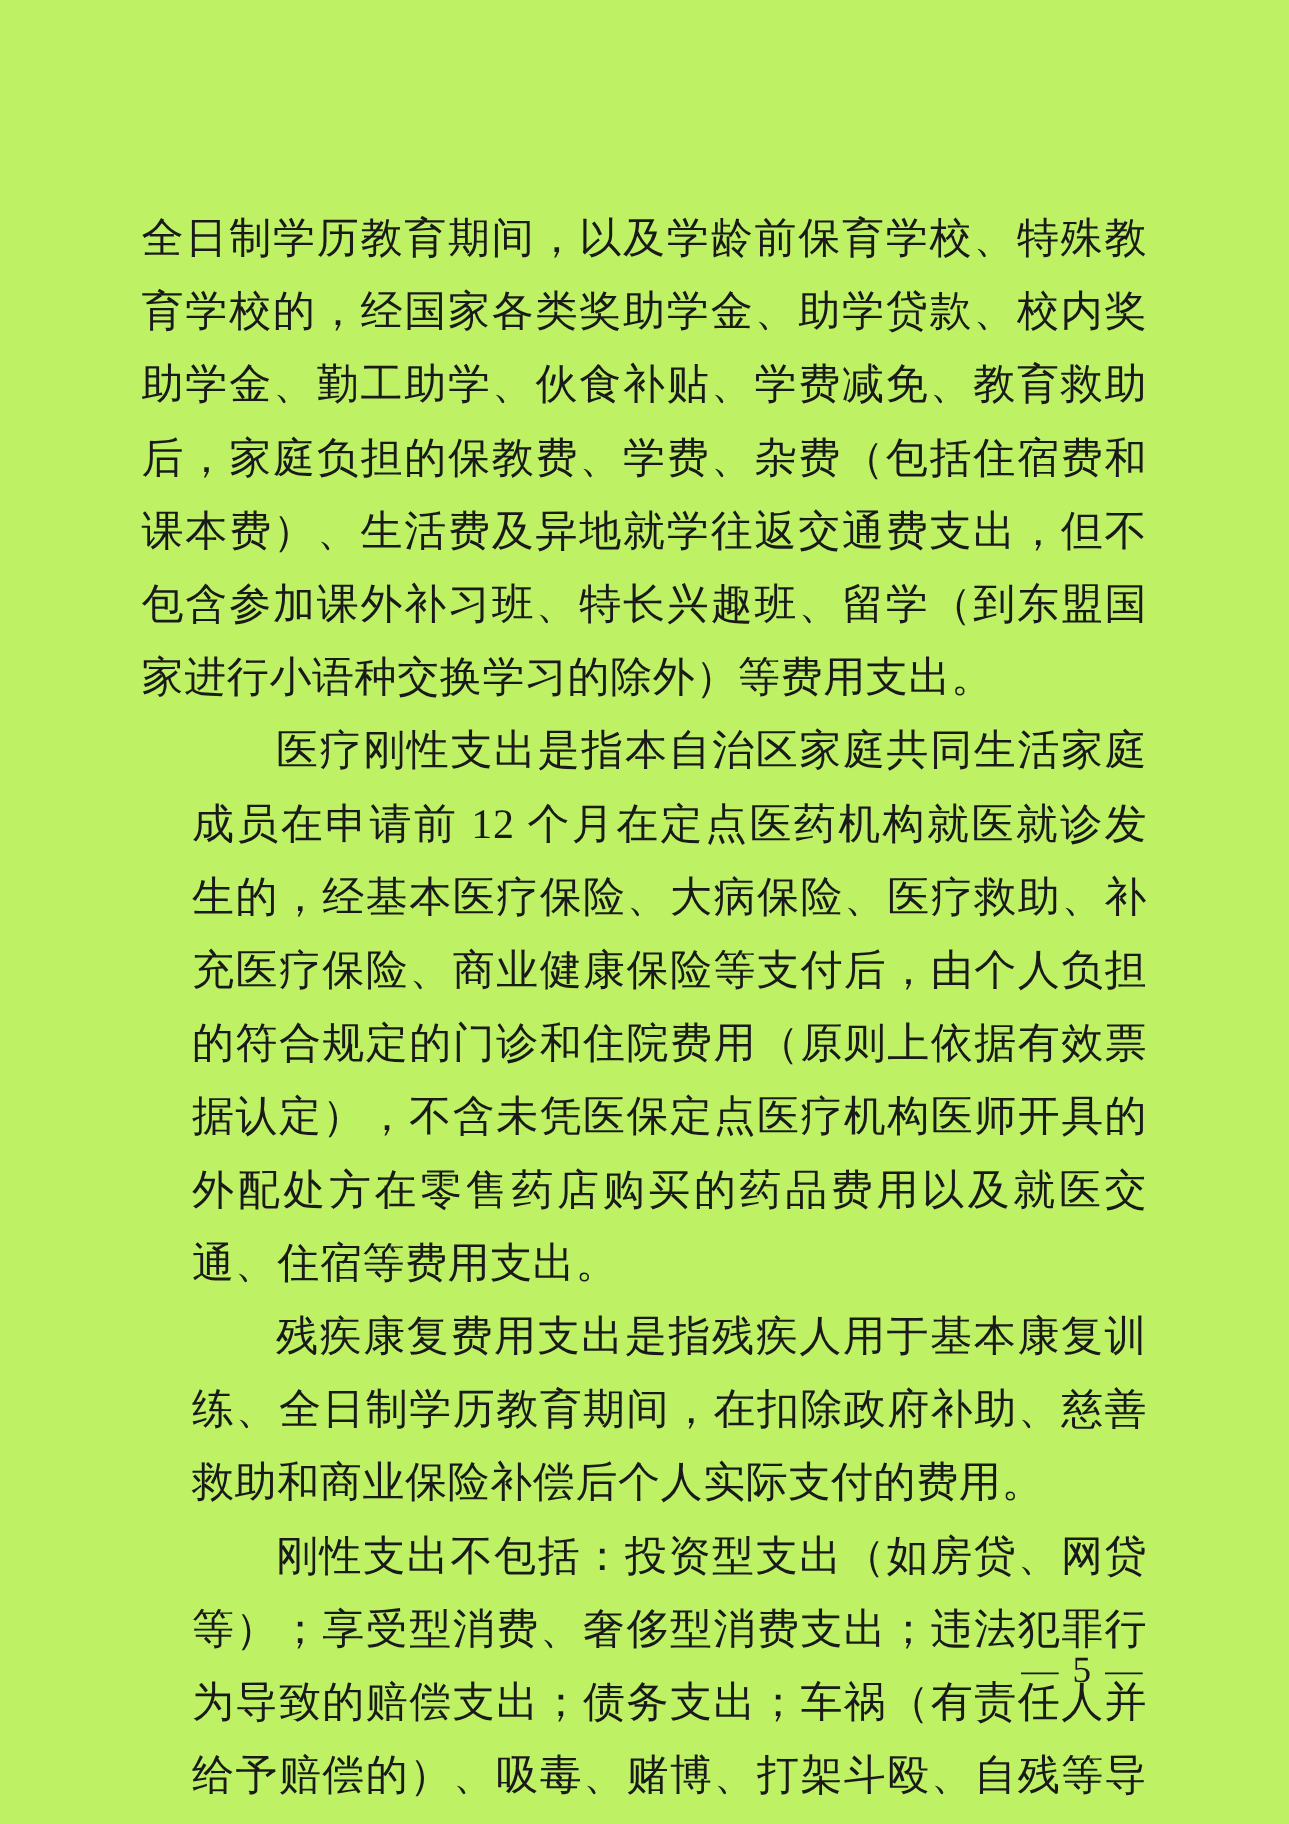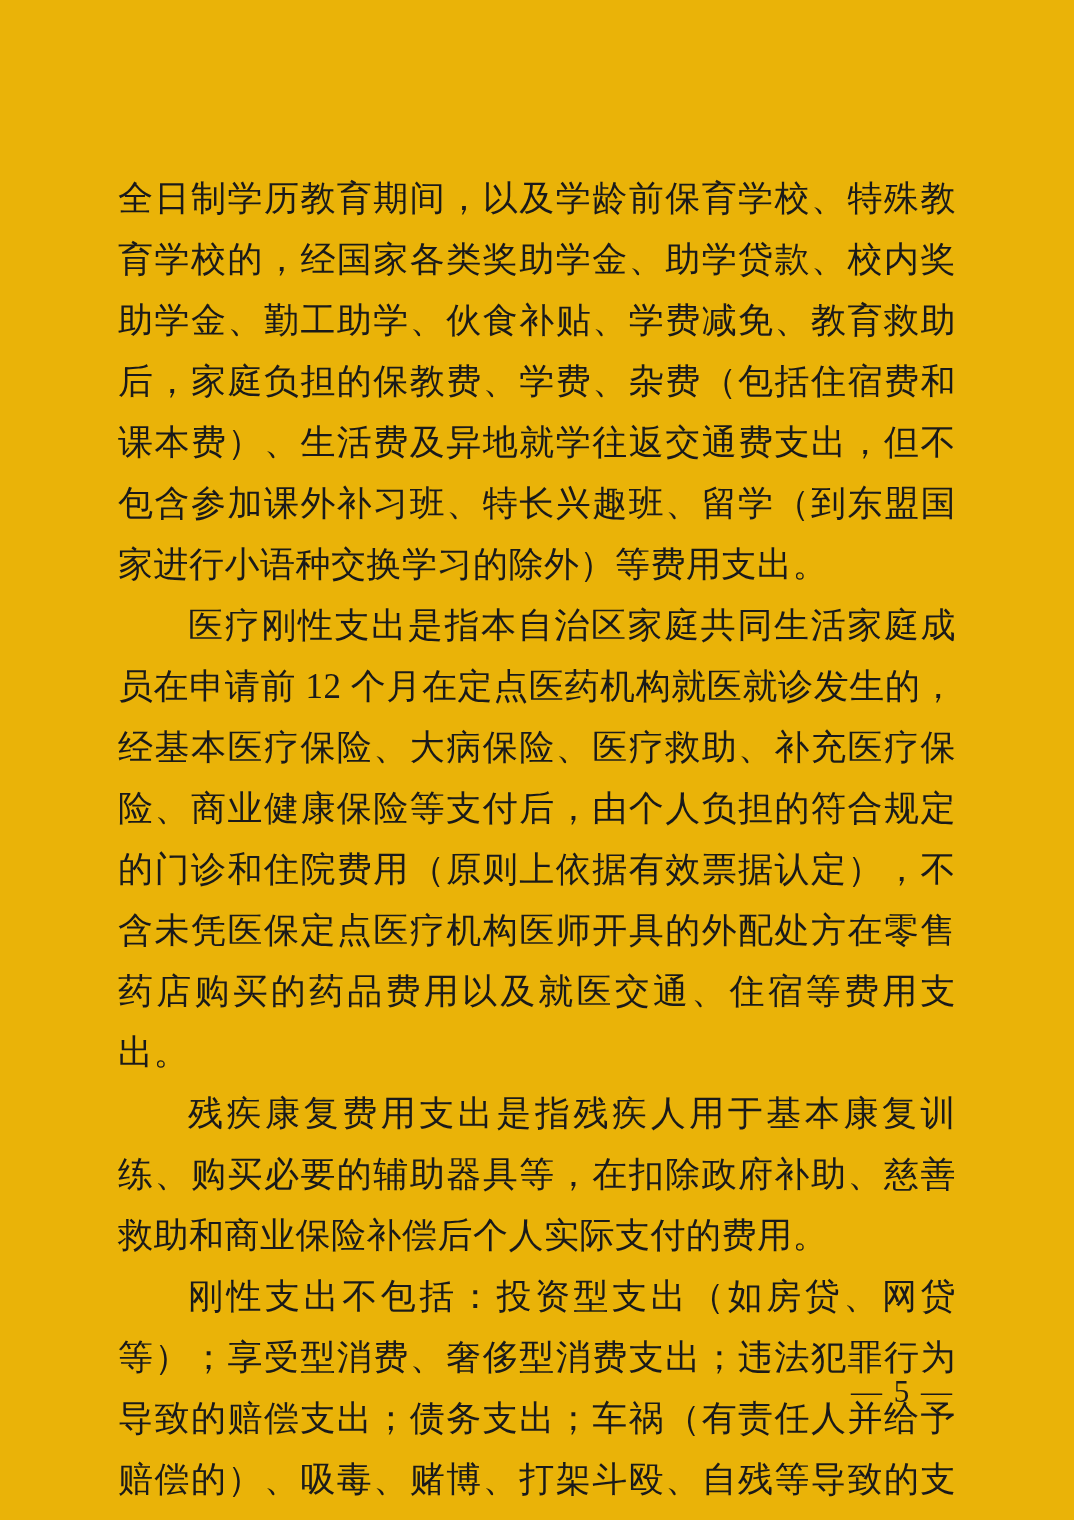--- a/index.html
+++ b/index.html
@@ -7,21 +7,21 @@
     padding: 0;
     background: #ffffff;
   }
   body {
     font-family: "Liberation Serif", "DejaVu Serif", serif;
   }
   .page {
     position: relative;
     width: 1074px;
     height: 1520px;
-    background: #eab308;
+    background: #bef264;
     overflow: hidden;
     box-sizing: border-box;
   }
   .content {
     position: absolute;
     left: 118px;
     top: 168px;
     width: 838px;
   }
   .para {
@@ -29,35 +29,36 @@
     line-height: 61px;
     color: #1a1a1a;
     text-align: justify;
     text-justify: inter-ideograph;
     margin: 0;
     letter-spacing: 0.5px;
     white-space: pre-wrap;
   }
   .para.indent {
     text-indent: 70px;
+    margin-left: 42px;
   }
   .page-number {
     position: absolute;
     right: 120px;
     bottom: 110px;
     font-size: 31px;
     color: #1a1a1a;
     letter-spacing: 2px;
   }
 </style>
 </head>
 <body>
 
 <div class="page">
   <div class="content">
     <p class="para">全日制学历教育期间，以及学龄前保育学校、特殊教育学校的，经国家各类奖助学金、助学贷款、校内奖助学金、勤工助学、伙食补贴、学费减免、教育救助后，家庭负担的保教费、学费、杂费（包括住宿费和课本费）、生活费及异地就学往返交通费支出，但不包含参加课外补习班、特长兴趣班、留学（到东盟国家进行小语种交换学习的除外）等费用支出。</p>
     <p class="para indent">医疗刚性支出是指本自治区家庭共同生活家庭成员在申请前 12 个月在定点医药机构就医就诊发生的，经基本医疗保险、大病保险、医疗救助、补充医疗保险、商业健康保险等支付后，由个人负担的符合规定的门诊和住院费用（原则上依据有效票据认定），不含未凭医保定点医疗机构医师开具的外配处方在零售药店购买的药品费用以及就医交通、住宿等费用支出。</p>
-    <p class="para indent">残疾康复费用支出是指残疾人用于基本康复训练、购买必要的辅助器具等，在扣除政府补助、慈善救助和商业保险补偿后个人实际支付的费用。</p>
+    <p class="para indent">残疾康复费用支出是指残疾人用于基本康复训练、全日制学历教育期间，在扣除政府补助、慈善救助和商业保险补偿后个人实际支付的费用。</p>
     <p class="para indent">刚性支出不包括：投资型支出（如房贷、网贷等）；享受型消费、奢侈型消费支出；违法犯罪行为导致的赔偿支出；债务支出；车祸（有责任人并给予赔偿的）、吸毒、赌博、打架斗殴、自残等导致的支出。</p>
 
   </div>
   <div class="page-number">— 5 —</div>
 </div>
 
 </body></html>

